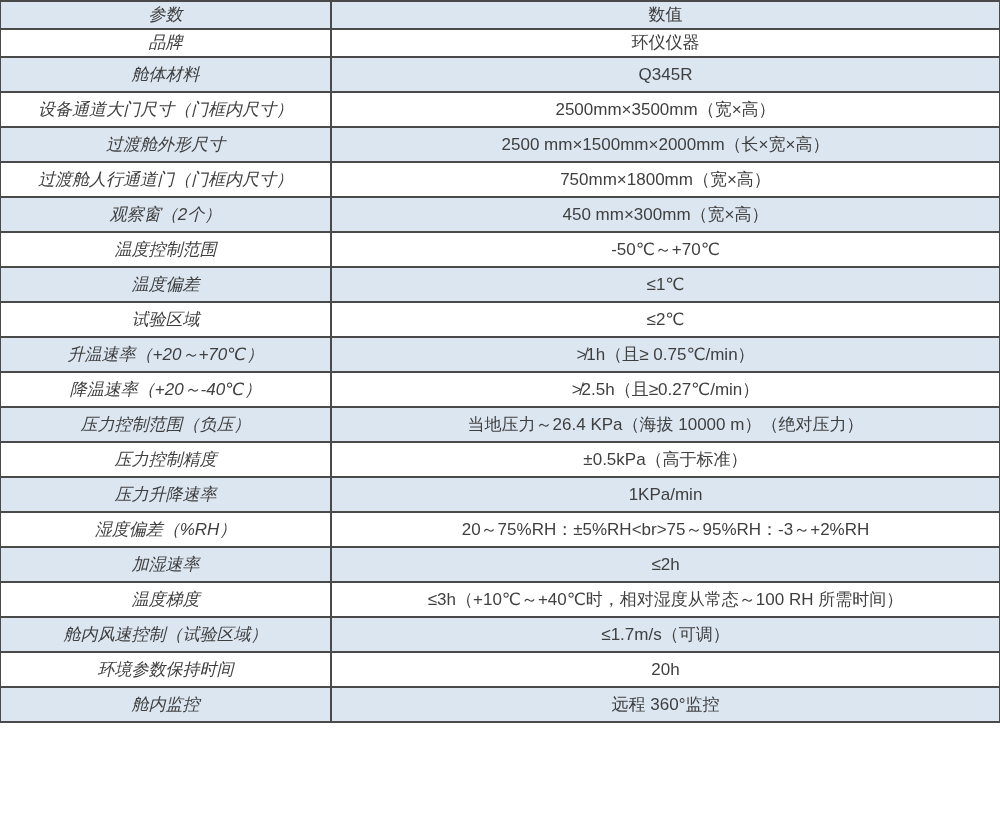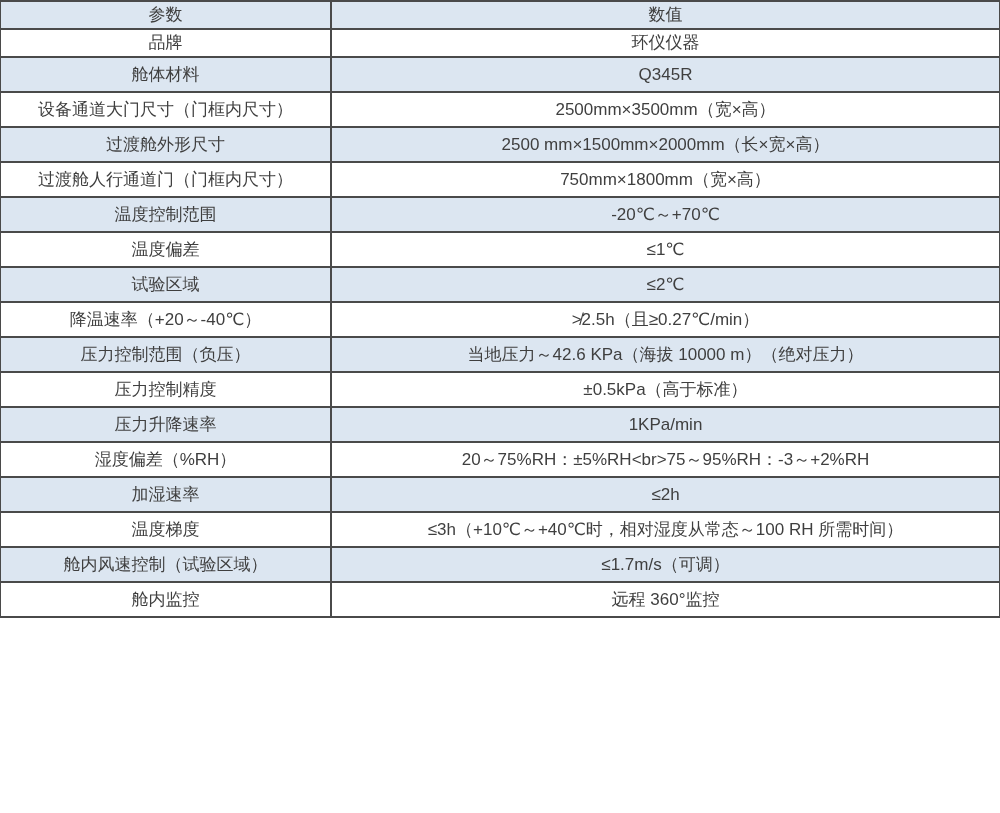--- a/index.html
+++ b/index.html
@@ -30,20 +30,21 @@
     color: #3f3f3f;
     font-size: 17px;
     line-height: 1.15;
     padding: 2px 4px;
     overflow: hidden;
     white-space: nowrap;
   }
   table.spec-table td.param-col {
     width: 321px;
     border-right: 2px solid #4a4a4a;
+    font-style: italic;
   }
   
   table.spec-table tr:nth-child(odd) td {
     background: #dce6f1;
   }
   table.spec-table tr:nth-child(even) td {
     background: #ffffff;
   }
   
   table.spec-table tr:nth-child(-n+2) td {
@@ -80,38 +81,46 @@
   </tr>
       <tr>
     <td class="param-col">过渡舱外形尺寸</td>
     <td class="value-col">2500 mm×1500mm×2000mm（长×宽×高）</td>
   </tr>
       <tr>
     <td class="param-col">过渡舱人行通道门（门框内尺寸）</td>
     <td class="value-col">750mm×1800mm（宽×高）</td>
   </tr>
       <tr>
+    <td class="param-col">观察窗（2个）</td>
+    <td class="value-col">450 mm×300mm（宽×高）</td>
+  </tr>
+      <tr>
     <td class="param-col">温度控制范围</td>
-    <td class="value-col">-20℃～+70℃</td>
+    <td class="value-col">-50℃～+70℃</td>
   </tr>
       <tr>
     <td class="param-col">温度偏差</td>
     <td class="value-col">≤1℃</td>
   </tr>
       <tr>
     <td class="param-col">试验区域</td>
     <td class="value-col">≤2℃</td>
   </tr>
       <tr>
+    <td class="param-col">升温速率（+20～+70℃）</td>
+    <td class="value-col">≯1h（且≥ 0.75℃/min）</td>
+  </tr>
+      <tr>
     <td class="param-col">降温速率（+20～-40℃）</td>
     <td class="value-col">≯2.5h（且≥0.27℃/min）</td>
   </tr>
       <tr>
     <td class="param-col">压力控制范围（负压）</td>
-    <td class="value-col">当地压力～42.6 KPa（海拔 10000 m）（绝对压力）</td>
+    <td class="value-col">当地压力～26.4 KPa（海拔 10000 m）（绝对压力）</td>
   </tr>
       <tr>
     <td class="param-col">压力控制精度</td>
     <td class="value-col">±0.5kPa（高于标准）</td>
   </tr>
       <tr>
     <td class="param-col">压力升降速率</td>
     <td class="value-col">1KPa/min</td>
   </tr>
       <tr>
@@ -124,17 +133,21 @@
   </tr>
       <tr>
     <td class="param-col">温度梯度</td>
     <td class="value-col">≤3h（+10℃～+40℃时，相对湿度从常态～100 RH 所需时间）</td>
   </tr>
       <tr>
     <td class="param-col">舱内风速控制（试验区域）</td>
     <td class="value-col">≤1.7m/s（可调）</td>
   </tr>
       <tr>
+    <td class="param-col">环境参数保持时间</td>
+    <td class="value-col">20h</td>
+  </tr>
+      <tr>
     <td class="param-col">舱内监控</td>
     <td class="value-col">远程 360°监控</td>
   </tr>
     </tbody>
 </table>
 
 </body></html>

